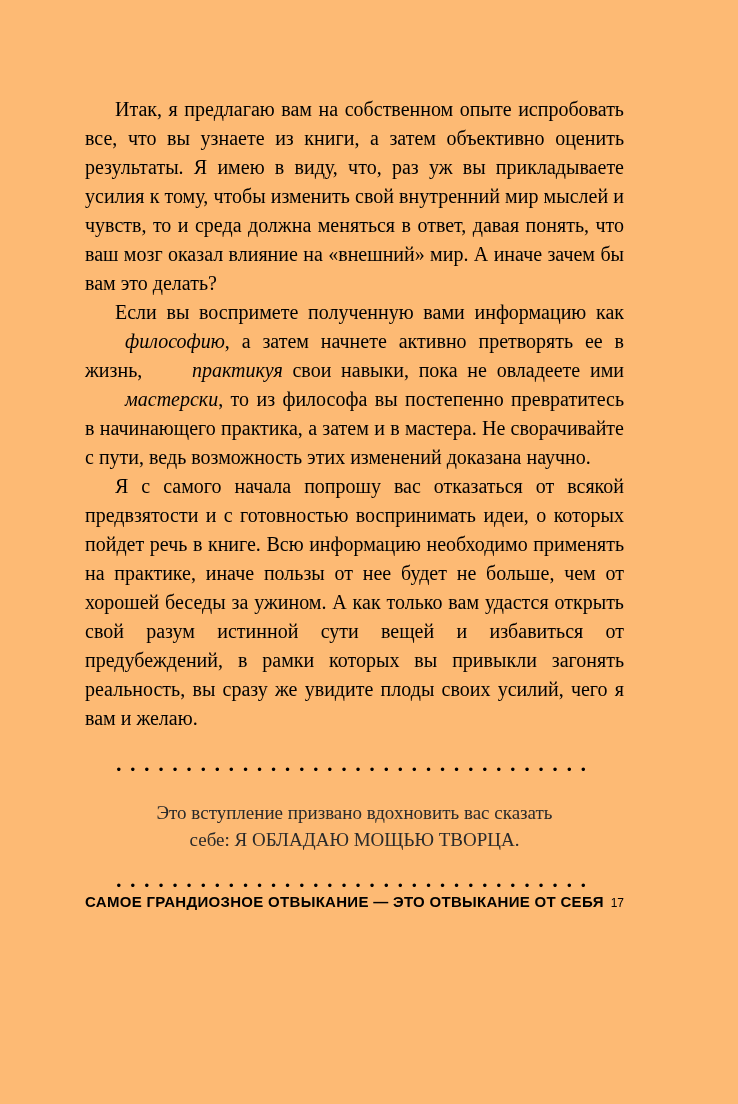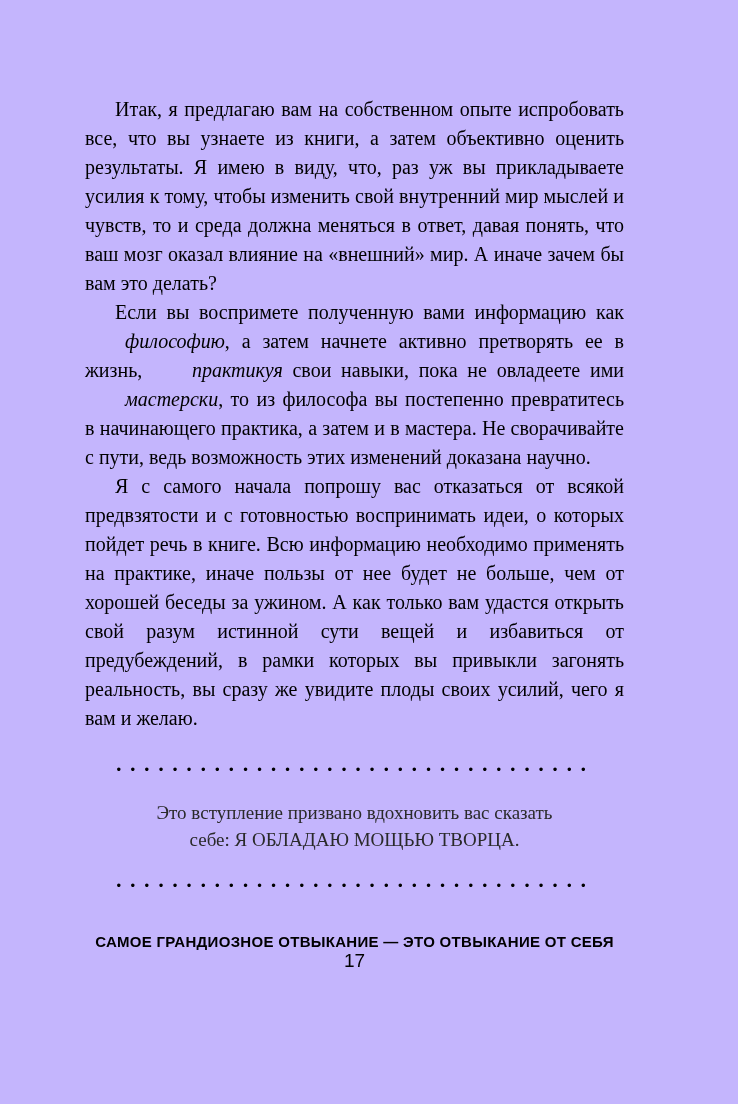--- a/index.html
+++ b/index.html
@@ -8,21 +8,21 @@
     width: 738px;
     height: 1104px;
     font-family: "Liberation Serif", serif;
     color: #000000;
     overflow: hidden;
   }
   .page {
     width: 738px;
     height: 1104px;
     padding: 95px 114px 0 85px;
-    background: #c4b5fd;
+    background: #fdba74;
     display: flex;
     flex-direction: column;
   }
   .body-text { width: 100%; }
   .para {
     font-size: 20px;
     line-height: 29px;
     text-align: justify;
     text-indent: 30px;
     hyphens: auto;
@@ -45,33 +45,31 @@
     font-size: 19px;
     line-height: 27px;
     text-align: center;
     max-width: 440px;
     margin: 22px auto 0;
     color: #2a2a2a;
   }
   .footer {
     display: flex;
     justify-content: space-between;
-    align-items: center;
-    margin-top: 40px;
+    align-items: flex-end;
     font-family: "Liberation Sans", sans-serif;
     color: #000000;
-    flex-direction: column;
   }
   .footer-title {
     font-weight: 700;
     font-size: 15px;
     letter-spacing: 0.3px;
   }
   .page-number {
-    font-size: 19px;
+    font-size: 12px;
     font-weight: 400;
   }
 </style>
 </head>
 <body>
 
 <div class="page">
 
   <main class="body-text">
 

